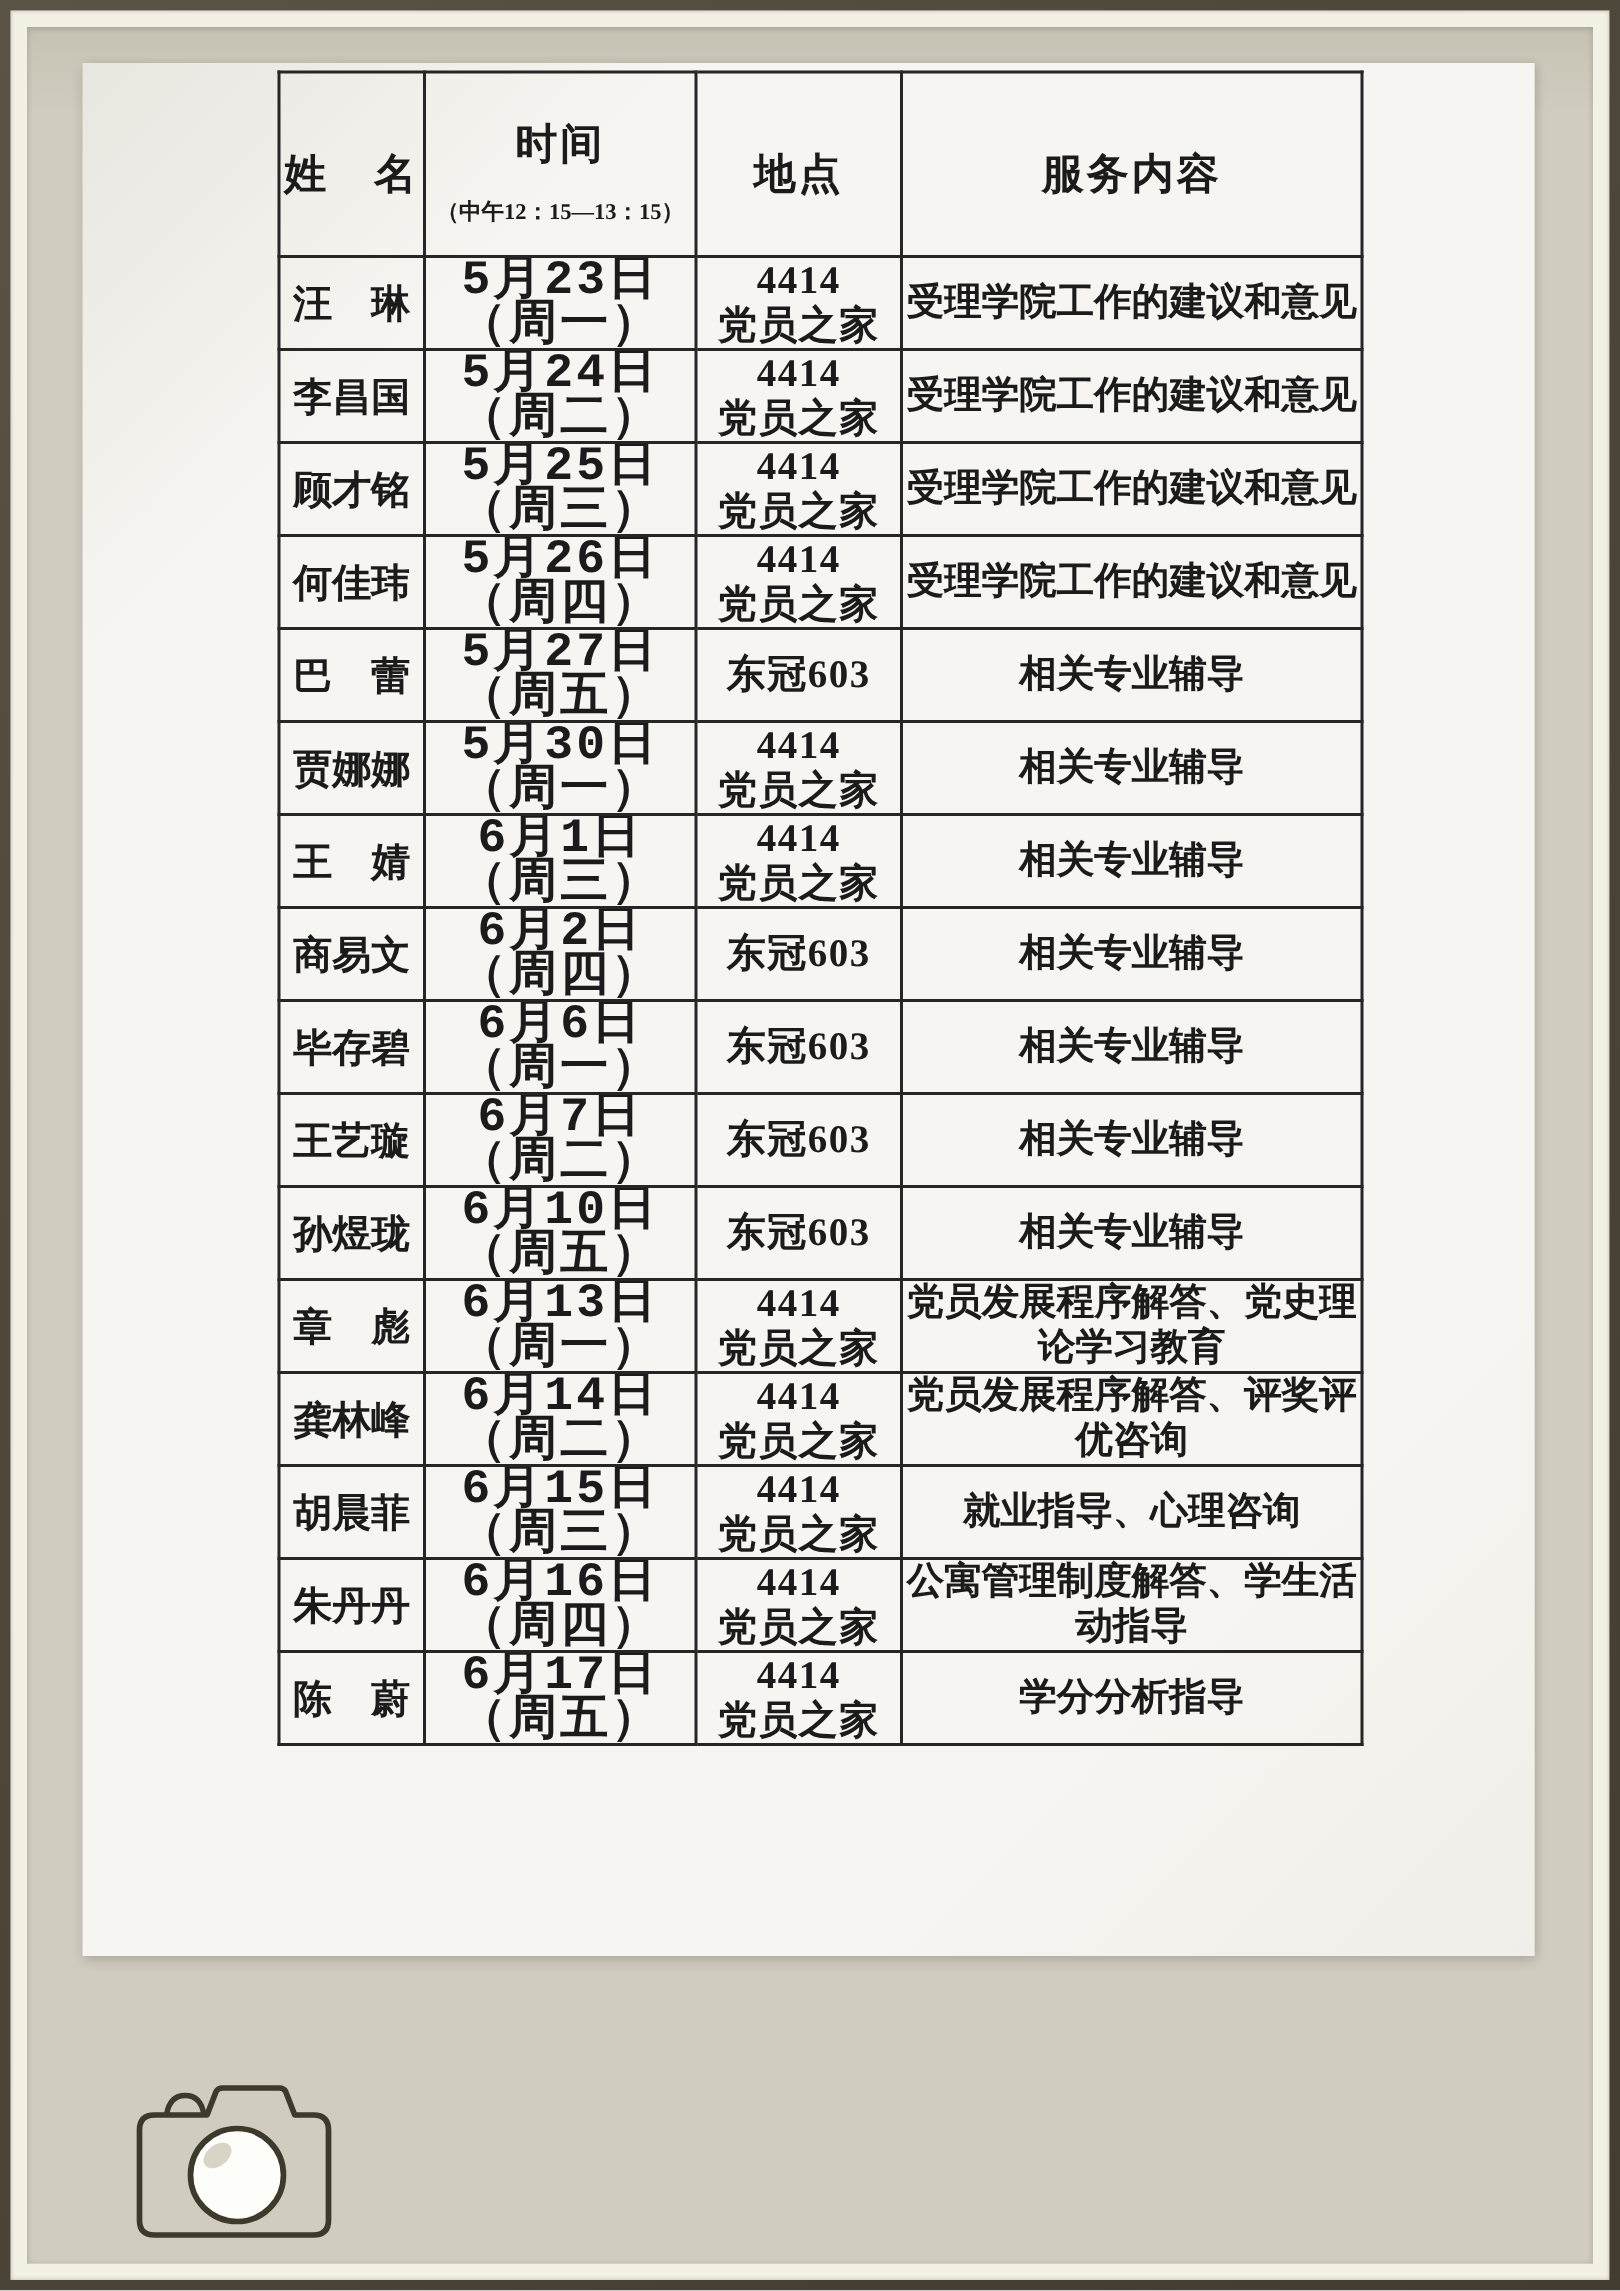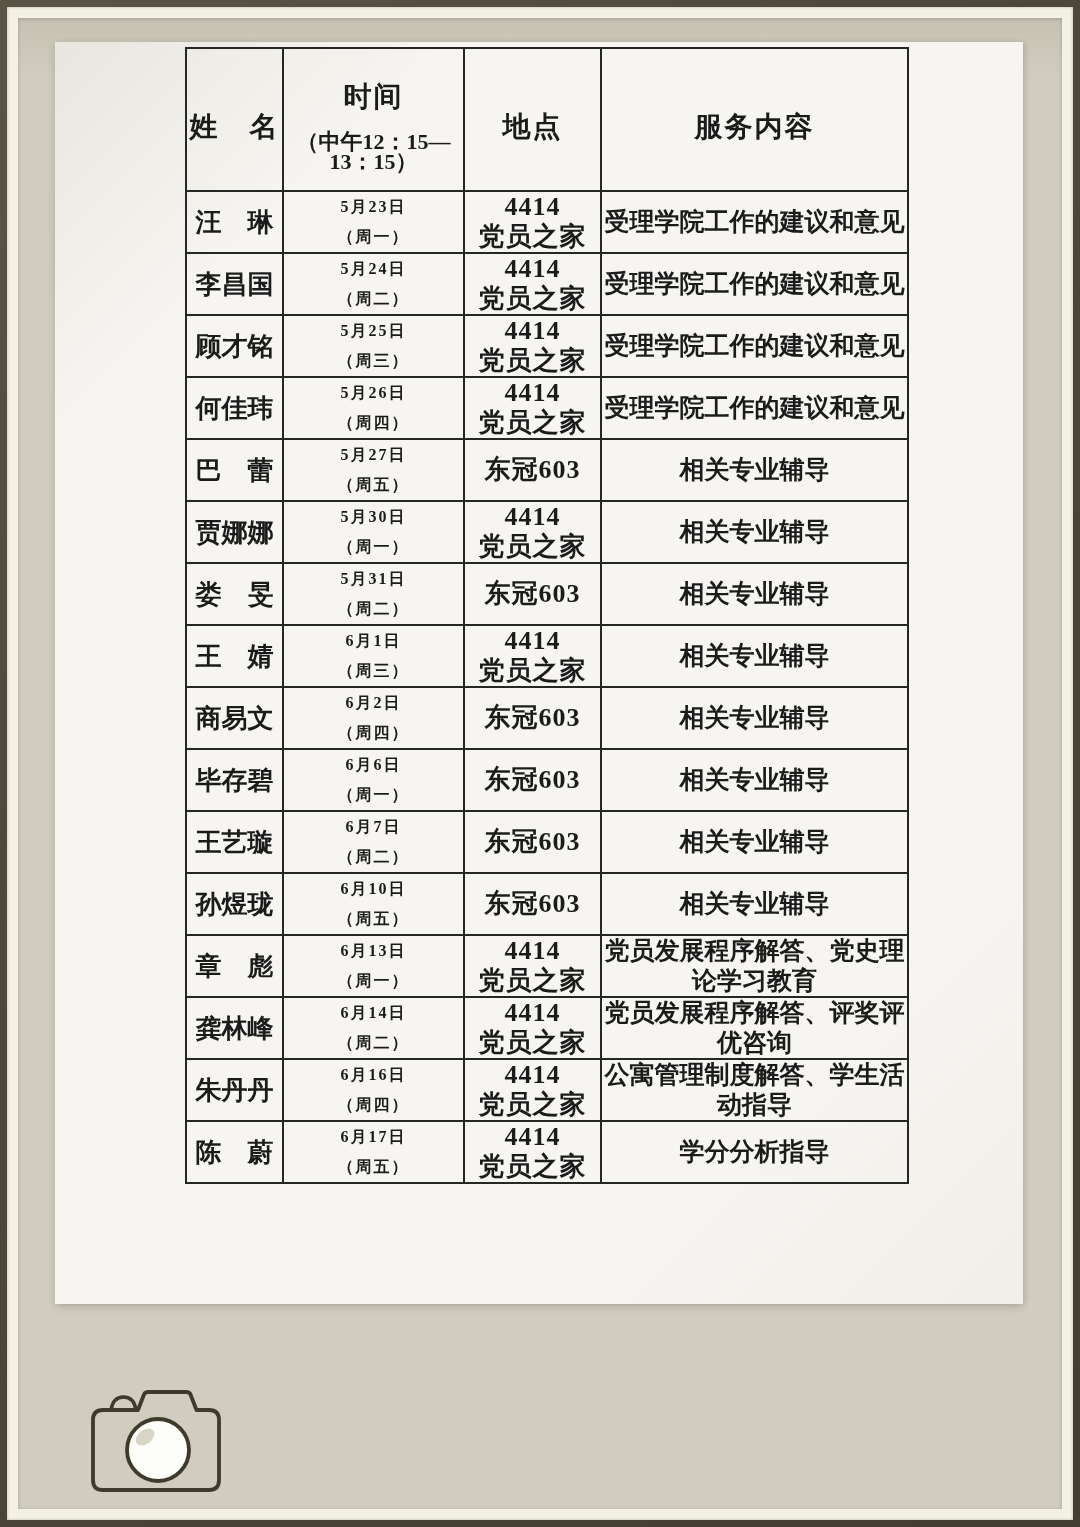--- a/index.html
+++ b/index.html
@@ -57,24 +57,24 @@
   }
   .schedule thead th { height: 64px; }
   .schedule tbody td { height: 60.5px; }
 
   .col-name { width: 97px; }
   .col-time { width: 181px; }
   .col-loc  { width: 137px; }
   .col-svc  { width: 307px; }
 
   .th-main { font-size: 28px; letter-spacing: 2px; line-height: 32px; display: block; margin-top: 14px; }
-  .th-note { font-size: 22px; letter-spacing: 0; line-height: 20px; display: block; margin-top: 1px; }
+  .th-note { font-size: 15px; letter-spacing: 0; line-height: 20px; display: block; margin-top: 1px; }
 
   td[data-name="name-cell"]     { font-size: 26px; line-height: 29px; }
-  td[data-name="time-cell"]     { font-size: 16px; line-height: 30px; letter-spacing: 2px; }
+  td[data-name="time-cell"]     { font-size: 32px; line-height: 30px; letter-spacing: 2px; font-family: Liberation Mono, monospace; }
   td[data-name="location-cell"] { font-size: 26px; line-height: 30px; letter-spacing: 1px; }
   td[data-name="service-cell"]  { font-size: 25px; line-height: 30px; letter-spacing: 0; }
 
   .camera {
     position: absolute;
     left: 72px; top: 1369px;
     width: 134px; height: 108px;
   }
 </style>
 </head>
@@ -152,27 +152,20 @@
             </tr>
             <tr data-name="table-row">
               <td data-name="name-cell">贾娜娜</td>
               <td data-name="time-cell">5月30日
 （周一）</td>
               <td data-name="location-cell">4414
 党员之家</td>
               <td data-name="service-cell">相关专业辅导</td>
             </tr>
             <tr data-name="table-row">
-              <td data-name="name-cell">娄　旻</td>
-              <td data-name="time-cell">5月31日
-（周二）</td>
-              <td data-name="location-cell">东冠603</td>
-              <td data-name="service-cell">相关专业辅导</td>
-            </tr>
-            <tr data-name="table-row">
               <td data-name="name-cell">王　婧</td>
               <td data-name="time-cell">6月1日
 （周三）</td>
               <td data-name="location-cell">4414
 党员之家</td>
               <td data-name="service-cell">相关专业辅导</td>
             </tr>
             <tr data-name="table-row">
               <td data-name="name-cell">商易文</td>
               <td data-name="time-cell">6月2日
@@ -211,20 +204,28 @@
             </tr>
             <tr data-name="table-row">
               <td data-name="name-cell">龚林峰</td>
               <td data-name="time-cell">6月14日
 （周二）</td>
               <td data-name="location-cell">4414
 党员之家</td>
               <td data-name="service-cell">党员发展程序解答、评奖评优咨询</td>
             </tr>
             <tr data-name="table-row">
+              <td data-name="name-cell">胡晨菲</td>
+              <td data-name="time-cell">6月15日
+（周三）</td>
+              <td data-name="location-cell">4414
+党员之家</td>
+              <td data-name="service-cell">就业指导、心理咨询</td>
+            </tr>
+            <tr data-name="table-row">
               <td data-name="name-cell">朱丹丹</td>
               <td data-name="time-cell">6月16日
 （周四）</td>
               <td data-name="location-cell">4414
 党员之家</td>
               <td data-name="service-cell">公寓管理制度解答、学生活动指导</td>
             </tr>
             <tr data-name="table-row">
               <td data-name="name-cell">陈　蔚</td>
               <td data-name="time-cell">6月17日

